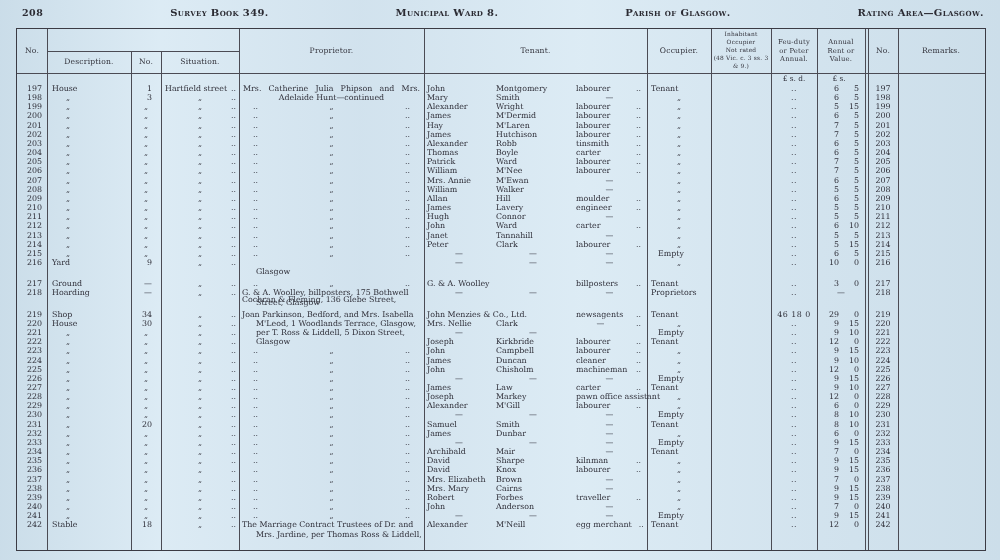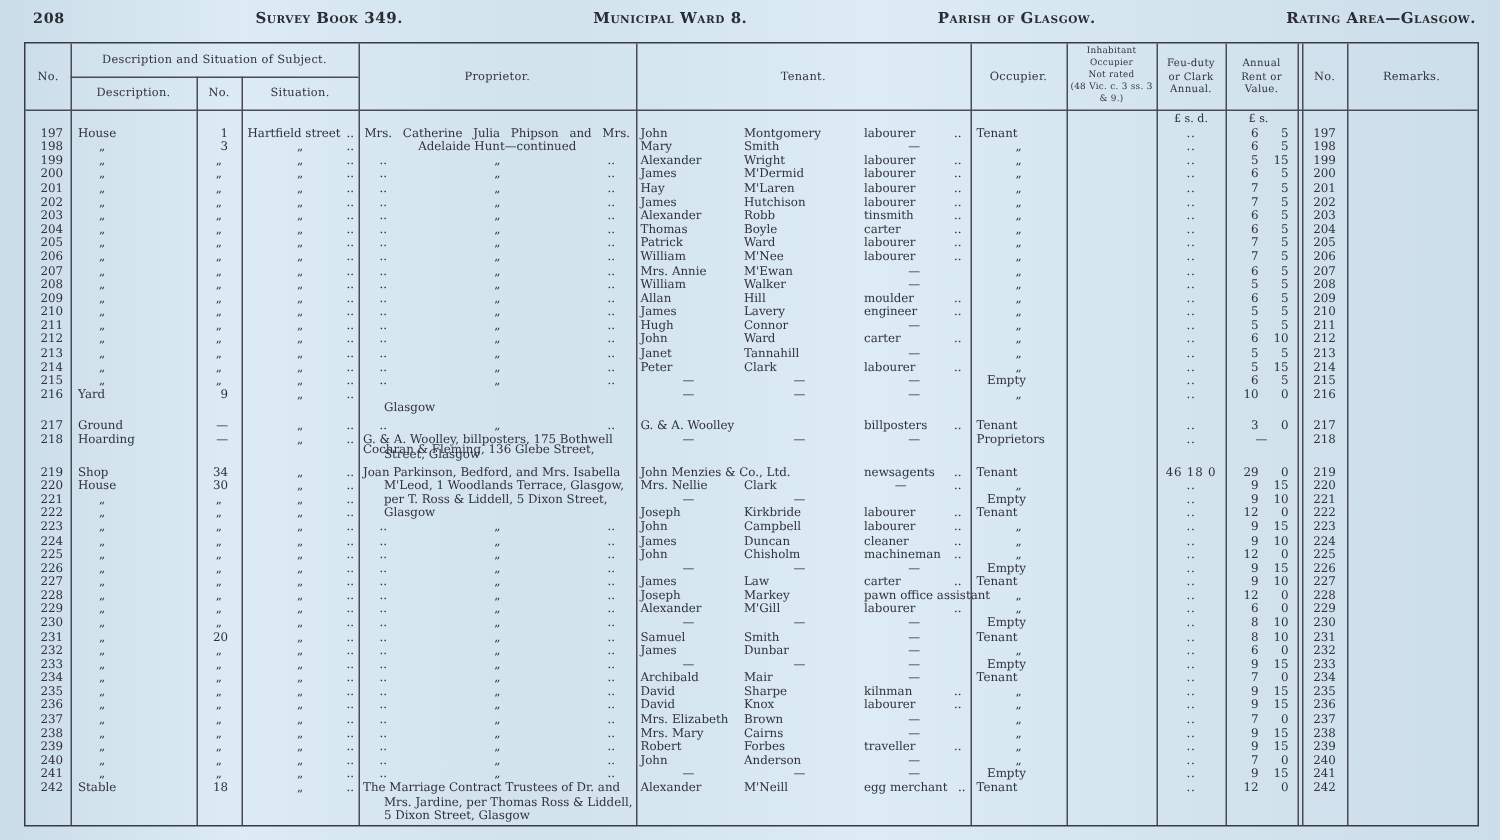--- a/index.html
+++ b/index.html
@@ -103,32 +103,31 @@
       <div class="vline" style="left:754px"></div>
       <div class="vline" style="left:800px"></div>
       <div class="vline" style="left:848px"></div>
       <div class="vline" style="left:851px"></div>
       <div class="vline" style="left:881px"></div>
 
       <div class="hline" style="left:30px;width:192px;top:22px"></div>
       <div class="hline" style="left:0;right:0;top:44px"></div>
 
       <div class="hcell" style="left:0;top:0;width:30px;height:44px">No.</div>
-      <div class="hcell" style="left:30px;top:0;width:192px;height:22px">Description and Situation of Subject.</div>
       <div class="hcell" style="left:30px;top:22px;width:84px;height:22px">Description.</div>
       <div class="hcell" style="left:114px;top:22px;width:30px;height:22px">No.</div>
       <div class="hcell" style="left:144px;top:22px;width:78px;height:22px">Situation.</div>
       <div class="hcell" style="left:222px;top:0;width:185px;height:44px">Proprietor.</div>
       <div class="hcell" style="left:407px;top:0;width:223px;height:44px">Tenant.</div>
       <div class="hcell" style="left:630px;top:0;width:64px;height:44px">Occupier.</div>
       <div class="hcell hsmall" style="left:694px;top:0;width:60px;height:44px">Inhabitant Occupier
 Not rated
 (48 Vic. c. 3 ss. 3 &amp; 9.)</div>
       <div class="hcell hmed" style="left:754px;top:0;width:46px;height:44px">Feu-duty
-or Clark
+or Peter
 Annual.</div>
       <div class="hcell hmed" style="left:800px;top:0;width:48px;height:44px">Annual
 Rent or
 Value.</div>
       <div class="hcell" style="left:851px;top:0;width:30px;height:44px">No.</div>
       <div class="hcell" style="left:881px;top:0;width:86px;height:44px">Remarks.</div>
     </div>
 
     <div class="tbody" id="tbody">
       <div class="money">
@@ -1543,31 +1542,15 @@
             <span class="pi">Mrs. Jardine, per Thomas Ross &amp; Liddell,</span>
           </div>
           <div class="c cten" style="width: 223px;"></div>
           <div class="c cocc" style="width: 64px;"></div>
           <div class="c " style="width: 60px;"></div>
           <div class="c cfeu" style="width: 46px;"></div>
           <div class="c crent" style="width: 48px;"></div>
           <div class="c cn2" style="width: 33px;"></div>
           <div class="c " style="width: 86px;"></div>
         </div>
-        <div class="tr">
-          <div class="c rnum" style="width: 30px;"></div>
-          <div class="c cdesc" style="width: 84px;"></div>
-          <div class="c cno" style="width: 30px;"></div>
-          <div class="c csit" style="width: 78px;"></div>
-          <div class="c cprop" style="width: 185px;">
-            <span class="pi">5 Dixon Street, Glasgow</span>
-          </div>
-          <div class="c cten" style="width: 223px;"></div>
-          <div class="c cocc" style="width: 64px;"></div>
-          <div class="c " style="width: 60px;"></div>
-          <div class="c cfeu" style="width: 46px;"></div>
-          <div class="c crent" style="width: 48px;"></div>
-          <div class="c cn2" style="width: 33px;"></div>
-          <div class="c " style="width: 86px;"></div>
-        </div>
       </div>
   </div>
 </div>
 
 </body></html>

